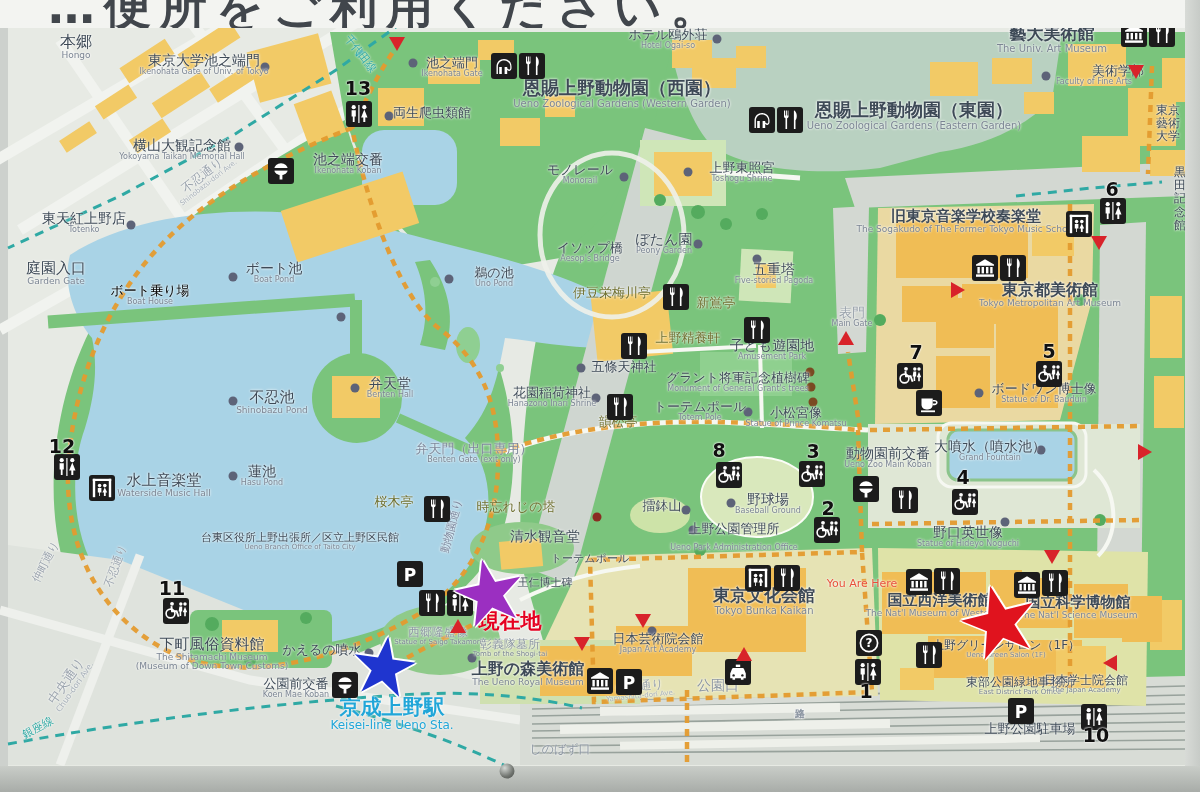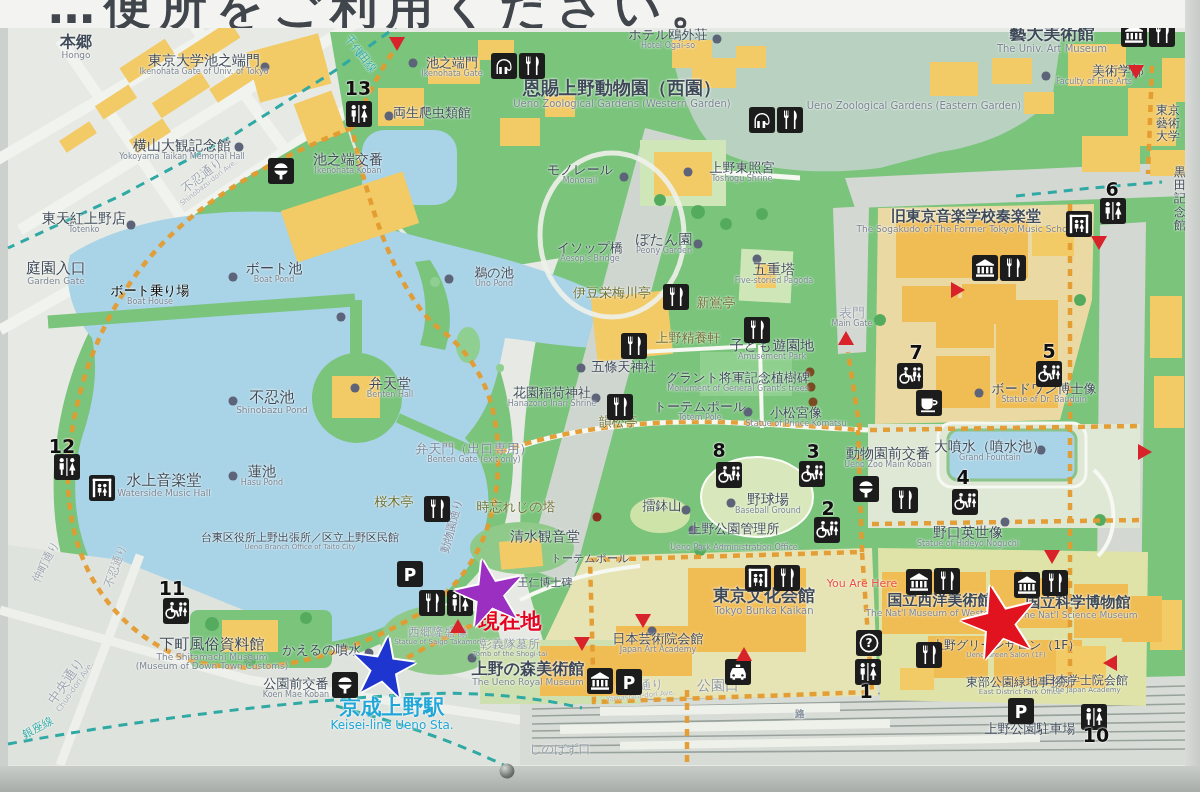--- a/index.html
+++ b/index.html
@@ -239,40 +239,41 @@
     <g stroke="#2fa9a4" stroke-width="3" stroke-dasharray="9 7" fill="none">
       <path d="M428,4 L336,70 L232,136 L120,196 L8,248"></path>
       <path d="M8,744 C150,718 300,700 420,694 C480,691 540,698 582,708"></path>
       <path d="M336,706 C404,724 462,744 518,772"></path>
       <path d="M1016,196 L1092,188 L1162,182"></path>
     </g>
   </svg>
 
   <div id="ov">
       <div class="lbl" style="left: 76px; top: 33px; transform: translateX(-50%);">
-        <span class="jp" style="font-size: 16px; color: rgb(62, 74, 87); font-weight: 700;">本郷</span>
+        <span class="jp" style="font-size: 16px; color: rgb(62, 74, 87); font-weight: 400;">本郷</span>
         <span class="en" style="font-size: 9px; color: rgb(123, 133, 147);">Hongo</span>
       </div>
       <div class="lbl" style="left: 204px; top: 53px; transform: translateX(-50%);">
         <span class="jp" style="font-size: 14px; color: rgb(62, 74, 87); font-weight: 500;">東京大学池之端門</span>
         <span class="en" style="font-size: 8px; color: rgb(123, 133, 147);">Ikenohata Gate of Univ. of Tokyo</span>
       </div>
       <div class="lbl" style="left: 452px; top: 56px; transform: translateX(-50%);">
         <span class="jp" style="font-size: 13px; color: rgb(62, 74, 87); font-weight: 500;">池之端門</span>
         <span class="en" style="font-size: 8px; color: rgb(123, 133, 147);">Ikenohata Gate</span>
       </div>
       <div class="lbl" style="left: 668px; top: 28px; transform: translateX(-50%);">
         <span class="jp" style="font-size: 13px; color: rgb(62, 74, 87); font-weight: 500;">ホテル鴎外荘</span>
         <span class="en" style="font-size: 8px; color: rgb(123, 133, 147);">Hotel Ogai-so</span>
       </div>
       <div class="lbl" style="left: 622px; top: 78px; transform: translateX(-50%);">
         <span class="jp" style="font-size: 18px; color: rgb(62, 74, 87); font-weight: bold;">恩賜上野動物園（西園）</span>
         <span class="en" style="font-size: 10px; color: rgb(123, 133, 147);">Ueno Zoological Gardens (Western Garden)</span>
       </div>
       <div class="lbl" style="left: 914px; top: 100px; transform: translateX(-50%);">
+        <span class="jp" style="font-size: 18px; color: rgb(62, 74, 87); font-weight: bold;">恩賜上野動物園（東園）</span>
         <span class="en" style="font-size: 10px; color: rgb(123, 133, 147);">Ueno Zoological Gardens (Eastern Garden)</span>
       </div>
       <div class="lbl" style="left: 1052px; top: 24px; transform: translateX(-50%);">
         <span class="jp" style="font-size: 17px; color: rgb(62, 74, 87); font-weight: bold;">藝大美術館</span>
         <span class="en" style="font-size: 10px; color: rgb(123, 133, 147);">The Univ. Art Museum</span>
       </div>
       <div class="lbl" style="left: 1094px; top: 64px; transform: translateX(-50%);">
         <span class="jp" style="font-size: 13px; color: rgb(62, 74, 87); font-weight: 500; margin-left: 48px;">美術学部</span>
         <span class="en" style="font-size: 8px; color: rgb(123, 133, 147);">Faculty of Fine Arts</span>
       </div>
@@ -329,20 +330,24 @@
         <span class="jp" style="font-size: 14px; color: rgb(62, 74, 87); font-weight: 500;">ぼたん園</span>
         <span class="en" style="font-size: 8px; color: rgb(123, 133, 147);">Peony Garden</span>
       </div>
       <div class="lbl" style="left: 774px; top: 262px; transform: translateX(-50%);">
         <span class="jp" style="font-size: 14px; color: rgb(62, 74, 87); font-weight: 500;">五重塔</span>
         <span class="en" style="font-size: 8px; color: rgb(123, 133, 147);">Five-storied Pagoda</span>
       </div>
       <div class="lbl" style="left: 966px; top: 208px; transform: translateX(-50%);">
         <span class="jp" style="font-size: 15px; color: rgb(62, 74, 87); font-weight: bold;">旧東京音楽学校奏楽堂</span>
         <span class="en" style="font-size: 9px; color: rgb(123, 133, 147);">The Sogakudo of The Former Tokyo Music School</span>
+      </div>
+      <div class="lbl" style="left: 1050px; top: 281px; transform: translateX(-50%);">
+        <span class="jp" style="font-size: 16px; color: rgb(62, 74, 87); font-weight: bold;">東京都美術館</span>
+        <span class="en" style="font-size: 9px; color: rgb(123, 133, 147);">Tokyo Metropolitan Art Museum</span>
       </div>
       <div class="lbl" style="left: 612px; top: 286px; transform: translateX(-50%);">
         <span class="jp" style="font-size: 13px; color: rgb(111, 112, 48); font-weight: 500;">伊豆栄梅川亭</span>
       </div>
       <div class="lbl" style="left: 716px; top: 296px; transform: translateX(-50%);">
         <span class="jp" style="font-size: 13px; color: rgb(111, 112, 48); font-weight: 500;">新鴬亭</span>
       </div>
       <div class="lbl" style="left: 688px; top: 331px; transform: translateX(-50%);">
         <span class="jp" style="font-size: 13px; color: rgb(111, 112, 48); font-weight: 500;">上野精養軒</span>
       </div>

